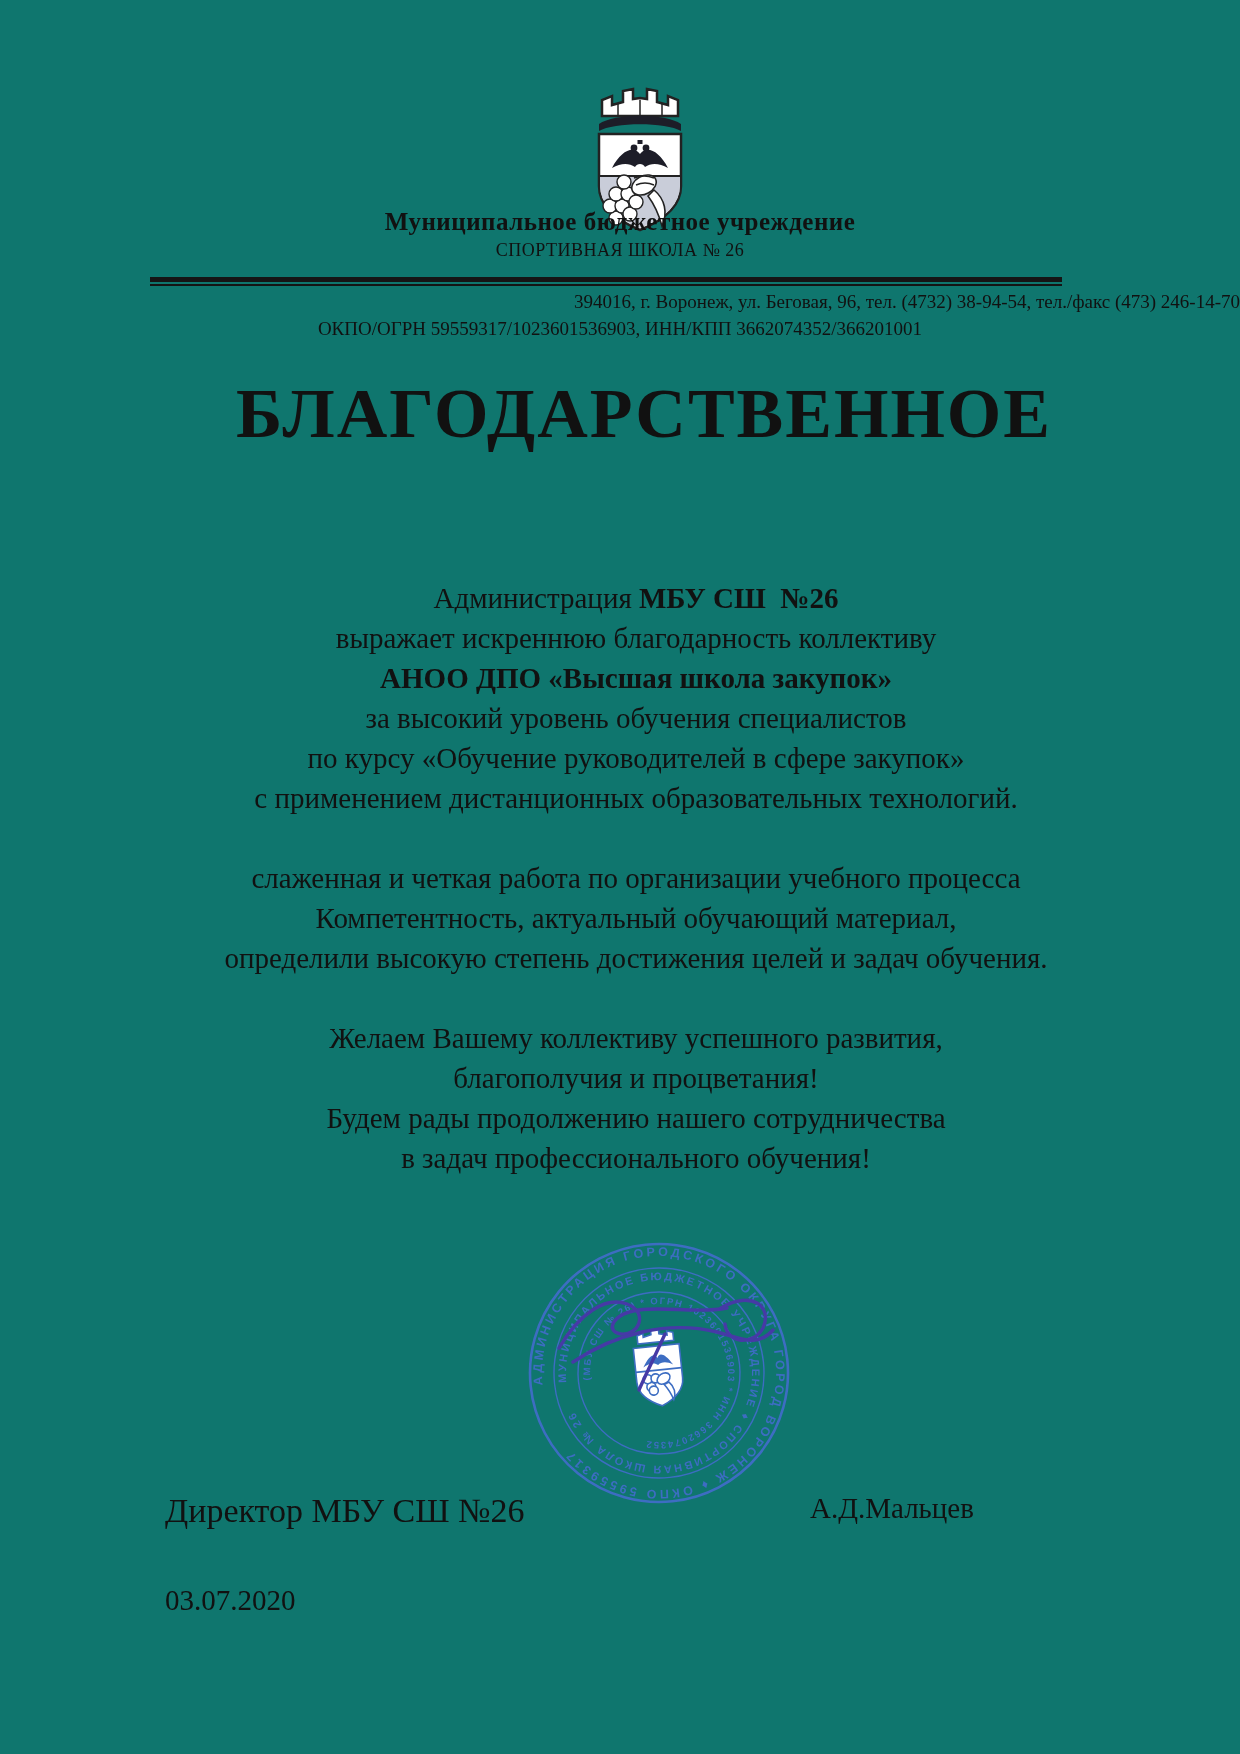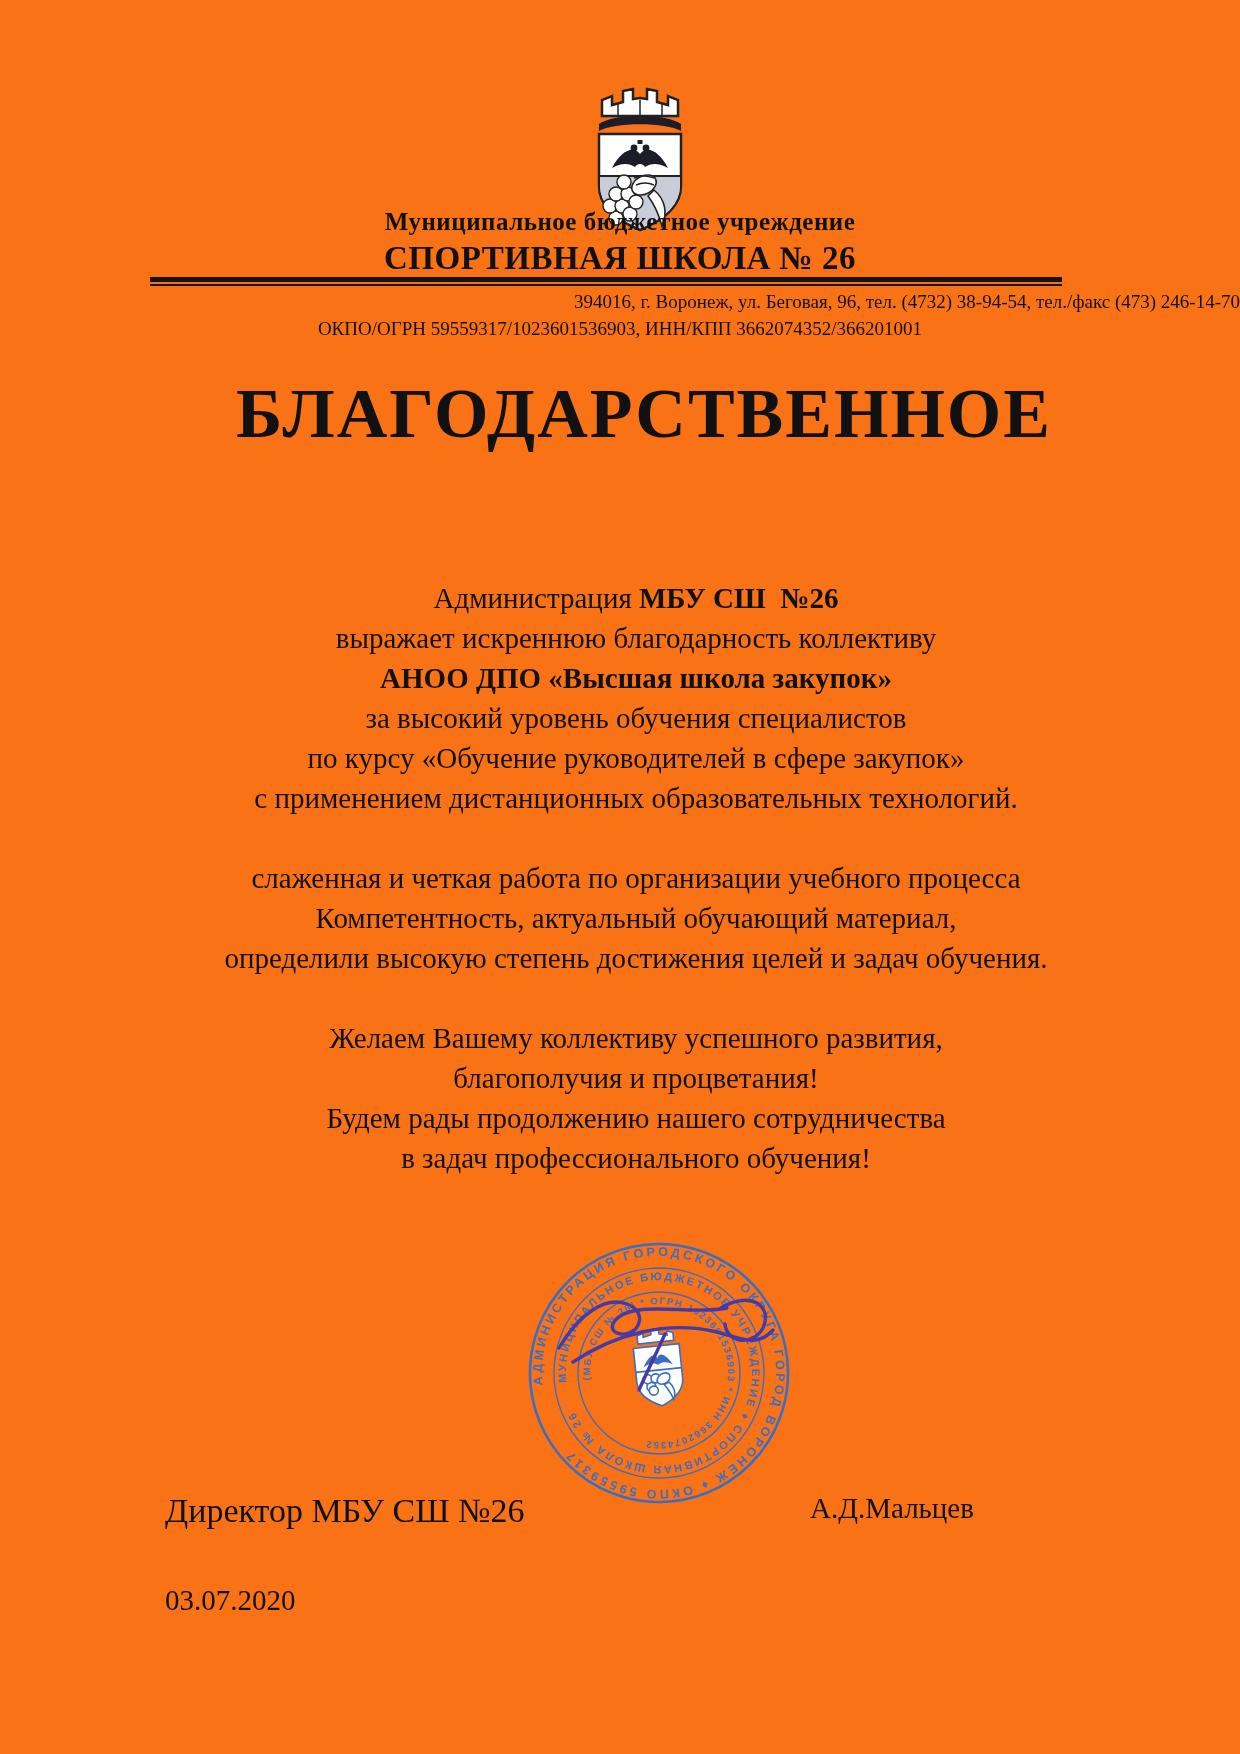--- a/index.html
+++ b/index.html
@@ -1,23 +1,23 @@
 <!DOCTYPE html>
 <html><head>
 <meta charset="utf-8">
 <style>
   html,body{margin:0;padding:0;background:#e8e8e8;}
   .page{
-    position:relative;width:1240px;height:1754px;background:#f97316;
+    position:relative;width:1240px;height:1754px;background:#0f766e;
     font-family:"Liberation Serif", serif;color:#111;margin:0 auto;overflow:hidden;
   }
   .abs{position:absolute;}
   .cline{position:absolute;left:0;width:100%;text-align:center;}
   .org-type{top:208px;font-size:25px;font-weight:bold;letter-spacing:.5px;}
-  .org-name{top:240px;font-size:33px;font-weight:bold;letter-spacing:.5px;}
+  .org-name{top:240px;font-size:18px;font-weight:normal;letter-spacing:.5px;}
   .rule{position:absolute;left:150px;top:277px;width:912px;}
   .rule .thick{border-top:5px solid #151515;}
   .rule .thin{border-top:2px solid #151515;margin-top:2px;}
   .address{top:291px;font-size:19px;text-align:right;}
   .codes{top:318px;font-size:19px;}
   .title-1{top:374px;font-size:70px;font-weight:bold;letter-spacing:2px;padding-left:24px;}
   .title-2{top:468px;font-size:70px;font-weight:bold;letter-spacing:2px;}
   .letter{position:absolute;left:0;top:578px;width:100%;text-align:center;
           font-size:29px;line-height:40px;padding-left:16px;}
   .letter .para{margin-bottom:40px;}

